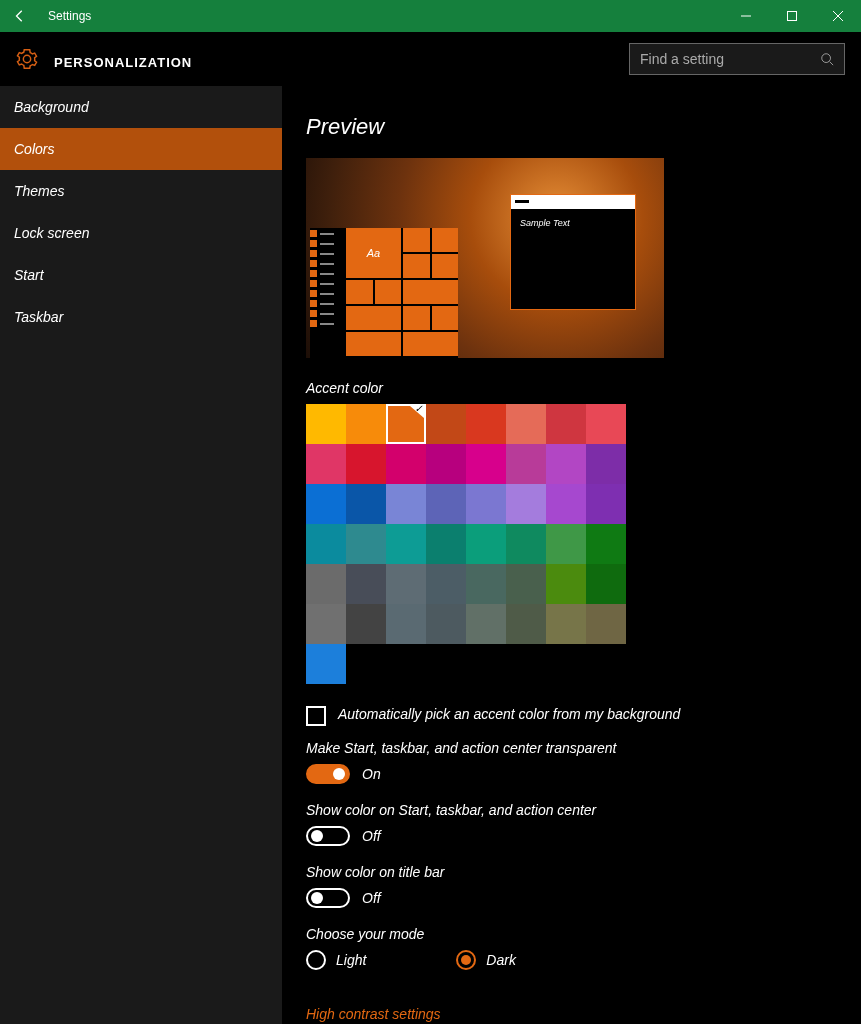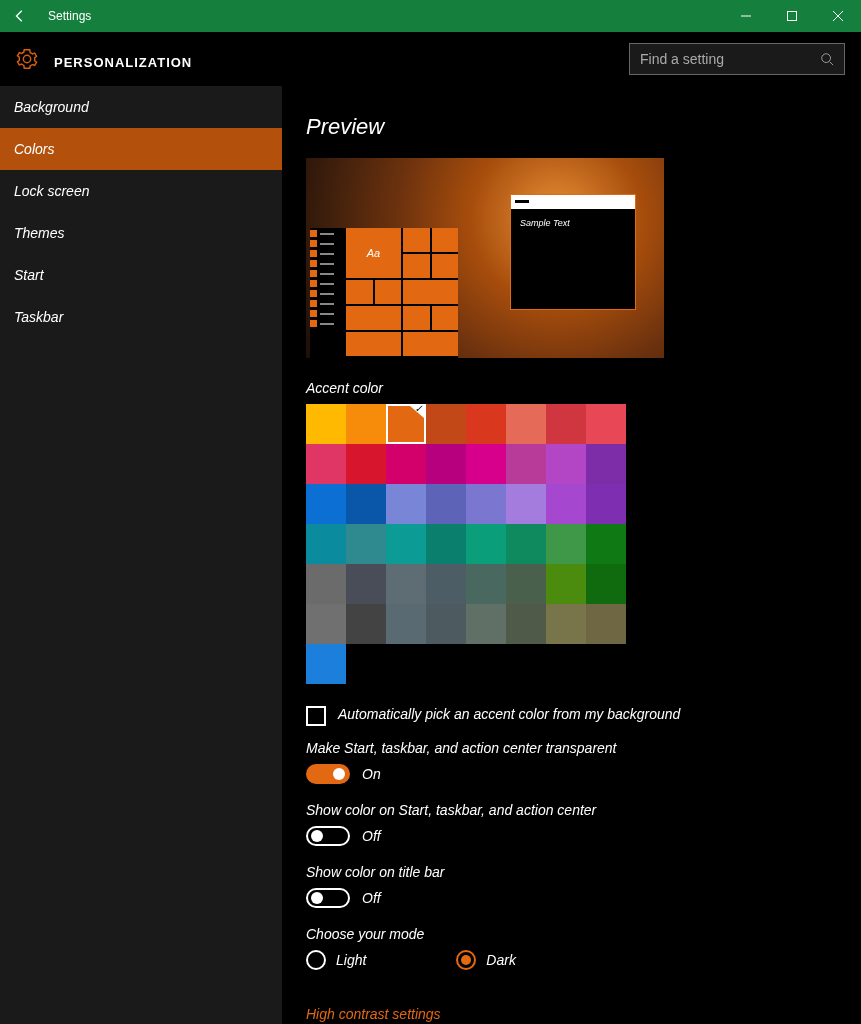--- a/index.html
+++ b/index.html
@@ -188,22 +188,22 @@
         <circle cx="7" cy="7" r="5" stroke="#aaa" fill="none"></circle>
         <line x1="11" y1="11" x2="15" y2="15" stroke="#aaa"></line>
       </svg>
   </div>
 </div>
 
 <div class="layout">
   <div class="sidebar" id="sidebar">
       <div class="item">Background</div>
       <div class="item selected">Colors</div>
+      <div class="item">Themes</div>
       <div class="item">Lock screen</div>
-      <div class="item">Themes</div>
       <div class="item">Start</div>
       <div class="item">Taskbar</div>
     </div>
 
   <div class="content">
     <div class="section-title">Preview</div>
 
     <div class="preview">
       <div class="preview-start">
         <div class="list" id="plist">

